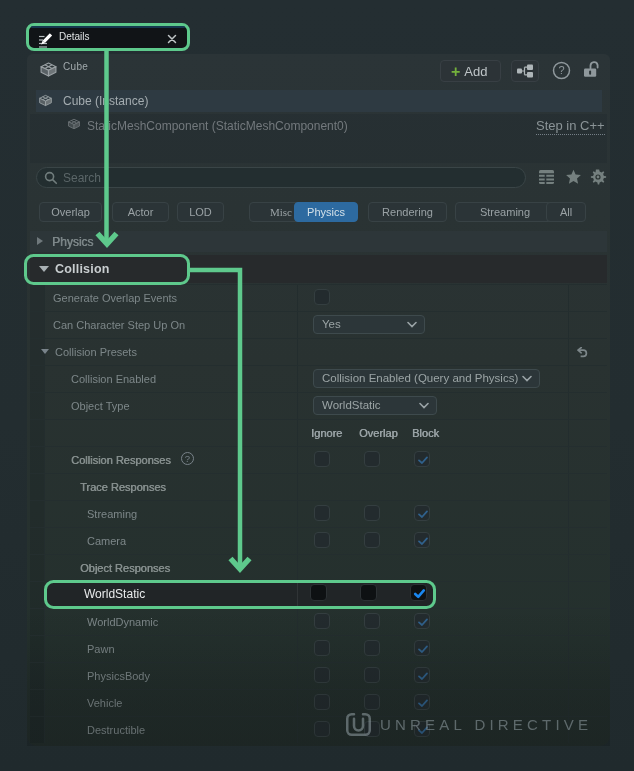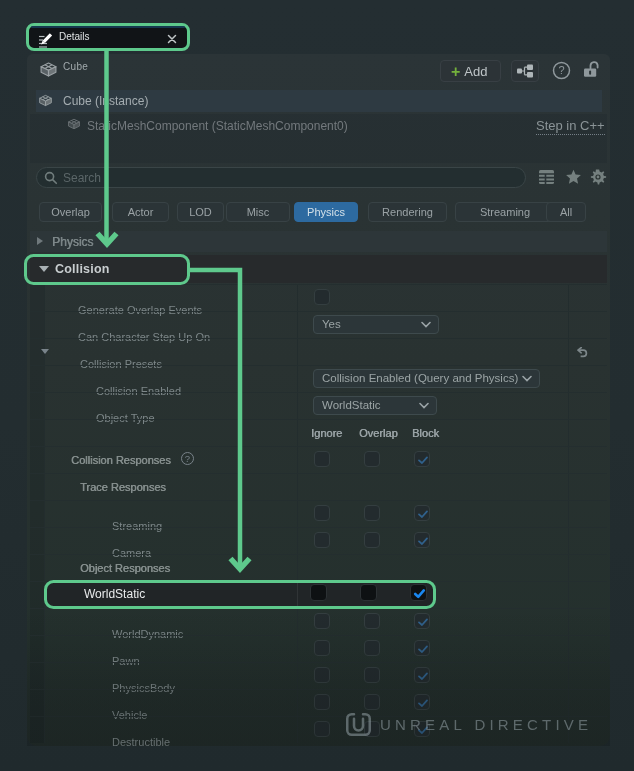--- a/index.html
+++ b/index.html
@@ -38,21 +38,21 @@
 
 #phys-row{left:3px;top:177px;width:577px;height:21px;background:#2d3639;}
 #phys-arrow{left:10px;top:183px;}
 #phys-txt{left:25px;top:181px;font-size:12px;color:#7d8789;text-shadow:0.5px 0 0;}
 
 #coll-row{left:3px;top:201px;width:577px;height:28px;background:#272a2c;}
 #coll-arrow{left:12px;top:212px;}
 #coll-txt{left:28px;top:208px;font-size:12.5px;font-weight:bold;color:#c9ced0;letter-spacing:.2px;}
 
 .prow{position:absolute;left:3px;width:577px;height:27px;}
-.prow .lbl{position:absolute;top:20px;font-size:11px;color:#7d8789;margin-left:25px;}
+.prow .lbl{position:absolute;top:8px;font-size:11px;color:#7d8789;}
 .prow .lblb{position:absolute;top:8px;font-size:11px;color:#87908f;text-shadow:0.5px 0 0;}
 .sep{position:absolute;left:3px;width:577px;height:1px;background:#242e2f;}
 .vsep{position:absolute;width:1px;background:#232d2e;}
 .cb{position:absolute;width:16px;height:16px;background:#232b2e;border:1px solid #343e40;border-radius:4px;}
 .cb.chk svg{position:absolute;left:1px;top:1px;}
 .dd{position:absolute;height:19px;background:#2c3639;border:1px solid #3e4a4d;border-radius:4px;font-size:11.5px;color:#9ba4a5;line-height:17px;padding-left:8px;}
 .dd .chev{position:absolute;right:7px;top:5px;}
 
 #ws-row{left:20px;top:527px;width:386px;height:26px;background:#212527;border-radius:2px;}
 #ws-txt{left:57px;top:533px;font-size:12px;color:#e9ebec;}
@@ -154,21 +154,21 @@
         <g fill="#75807f">
           <path d="M8.5 1 L9.9 1 L10.3 3.2 L12.2 4 L14 2.8 L15 3.8 L13.8 5.6 L14.6 7.5 L16.8 7.9 L16.8 9.3 L14.6 9.7 L13.8 11.6 L15 13.4 L14 14.4 L12.2 13.2 L10.3 14 L9.9 16.2 L8.5 16.2 L8.1 14 L6.2 13.2 L4.4 14.4 L3.4 13.4 L4.6 11.6 L3.8 9.7 L1.6 9.3 L1.6 7.9 L3.8 7.5 L4.6 5.6 L3.4 3.8 L4.4 2.8 L6.2 4 L6.6 1.2 Z" transform="translate(-0.7,-0.6)"></path>
         </g>
         <circle cx="8" cy="8" r="2.6" fill="#293231"></circle>
         <circle cx="8" cy="8" r="1.4" fill="#75807f"></circle>
       </svg>
     </div>
   <div class="pill" style="left:12px;width:63px;">Overlap</div>
   <div class="pill" style="left:85px;width:57px;">Actor</div>
   <div class="pill" style="left:150px;width:47px;">LOD</div>
-  <div class="pill" style="left:199px;width:64px;">Misc</div>
+  <div class="pill" style="left:222px;width:64px;font-family:Liberation Serif, serif;">Misc</div>
   <div class="pill sel" style="left:267px;width:64px;">Physics</div>
   <div class="pill" style="left:341px;width:79px;">Rendering</div>
   <div class="pill" style="left:428px;width:100px;">Streaming</div>
   <div class="pill" style="left:519px;width:40px;">All</div>
   <div class="abs" id="phys-row"></div>
   <div class="abs" id="phys-arrow" style="width:0;height:0;border-top:4.5px solid transparent;border-bottom:4.5px solid transparent;border-left:6px solid #6f787c;"></div>
   <div class="abs" id="phys-txt">Physics</div>
   <div class="abs" id="coll-row"></div>
   <div class="abs" id="coll-arrow" style="width:0;height:0;border-left:5px solid transparent;border-right:5px solid transparent;border-top:6px solid #a9b0b3;"></div>
   <div class="abs" id="coll-txt">Collision</div>
@@ -177,21 +177,21 @@
       <div class="vsep" style="left:17px;top:230px;height:459px;"></div>
       <div class="vsep" style="left:270px;top:230px;height:459px;"></div>
       <div class="vsep" style="left:541px;top:230px;height:459px;"></div>
 <div class="prow" style="top:230px;">
 <span class="lbl" style="left:23px;">Generate Overlap Events</span>
 <div class="cb" style="left:284px;top:5px;"></div>
 </div>
 <div class="sep" style="top:230px;"></div>
 <div class="prow" style="top:257px;text-decoration:underline;">
 <span class="lbl" style="left:23px;">Can Character Step Up On</span>
-<div class="dd" style="left:283px;top:4px;width:126px;">Yes<svg class="chev" width="10" height="7" viewBox="0 0 10 7">
+<div class="dd" style="left:283px;top:4px;width:112px;">Yes<svg class="chev" width="10" height="7" viewBox="0 0 10 7">
             <path d="M1 1.5 L5 5.5 L9 1.5" stroke="#9aa3a6" stroke-width="1.6" fill="none" stroke-linecap="round"></path>
           </svg></div>
 </div>
 <div class="sep" style="top:257px;"></div>
 <div class="prow" style="top:284px;">
 <span style="position:absolute;left:11px;top:11px;width:0;height:0;border-left:4.5px solid transparent;border-right:4.5px solid transparent;border-top:5.5px solid #79838a;"></span>
 <span class="lbl" style="left:25px;">Collision Presets</span>
 <div style="position:absolute;left:546px;top:9px;">
           <svg width="13" height="11" viewBox="0 0 13 11">
             <path d="M2.6 3.2 H7.3 A3.1 3.1 0 0 1 7.3 9.4 H4.6" stroke="#7c8689" stroke-width="1.7" fill="none"></path>

